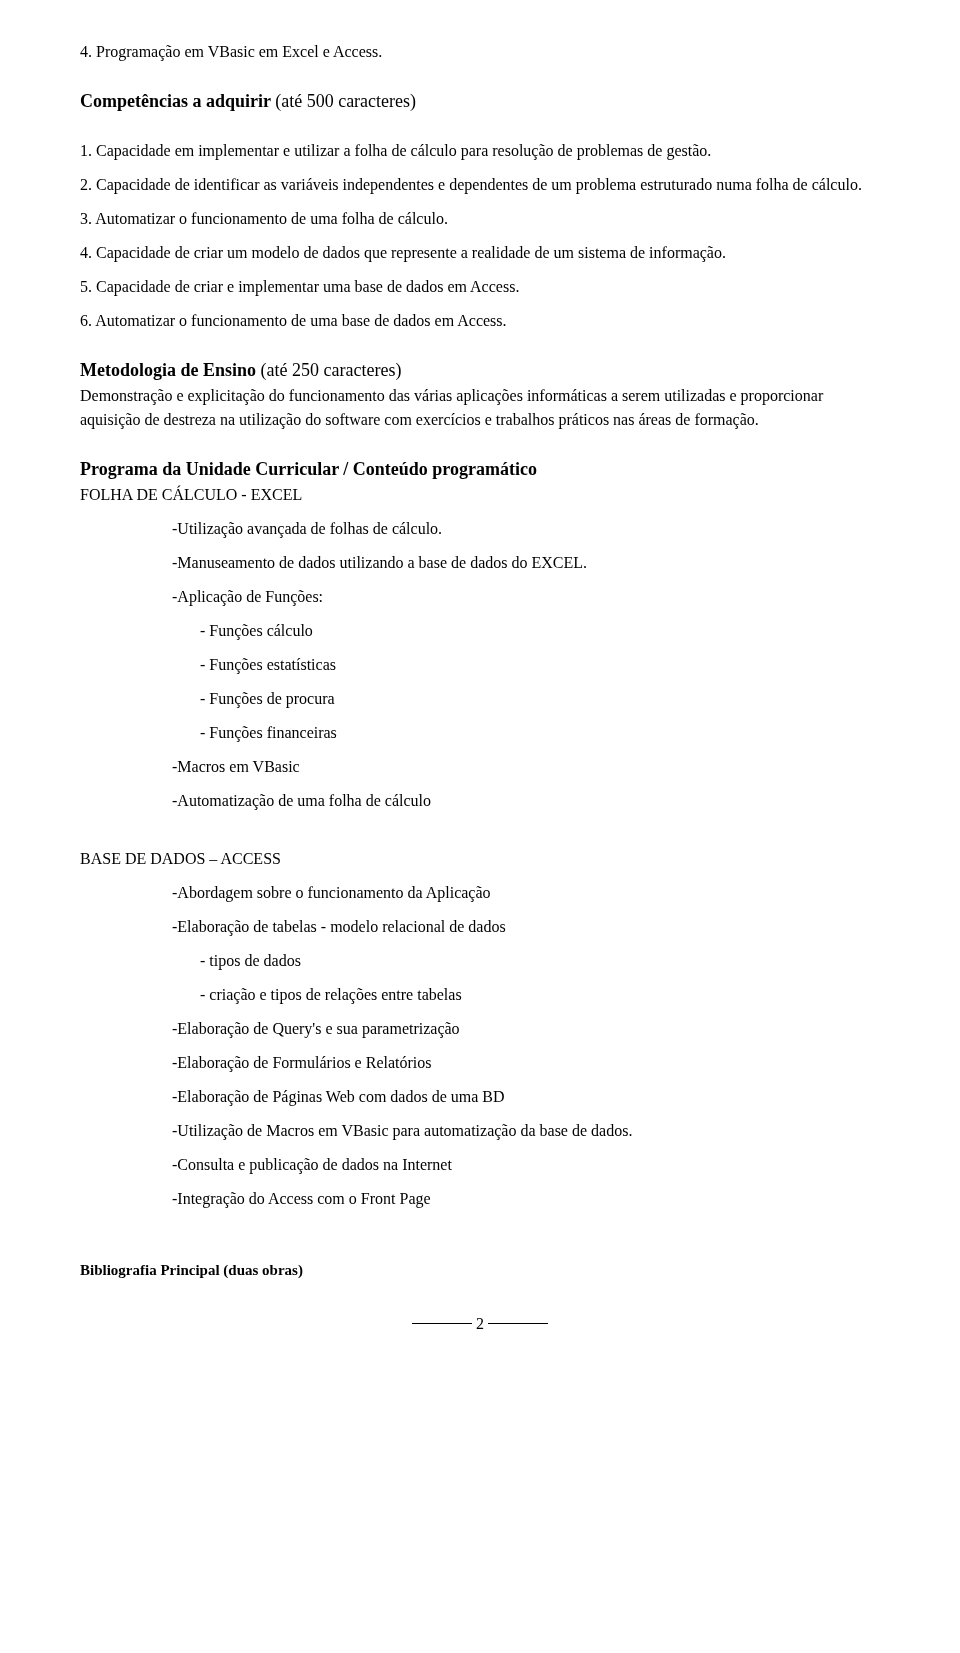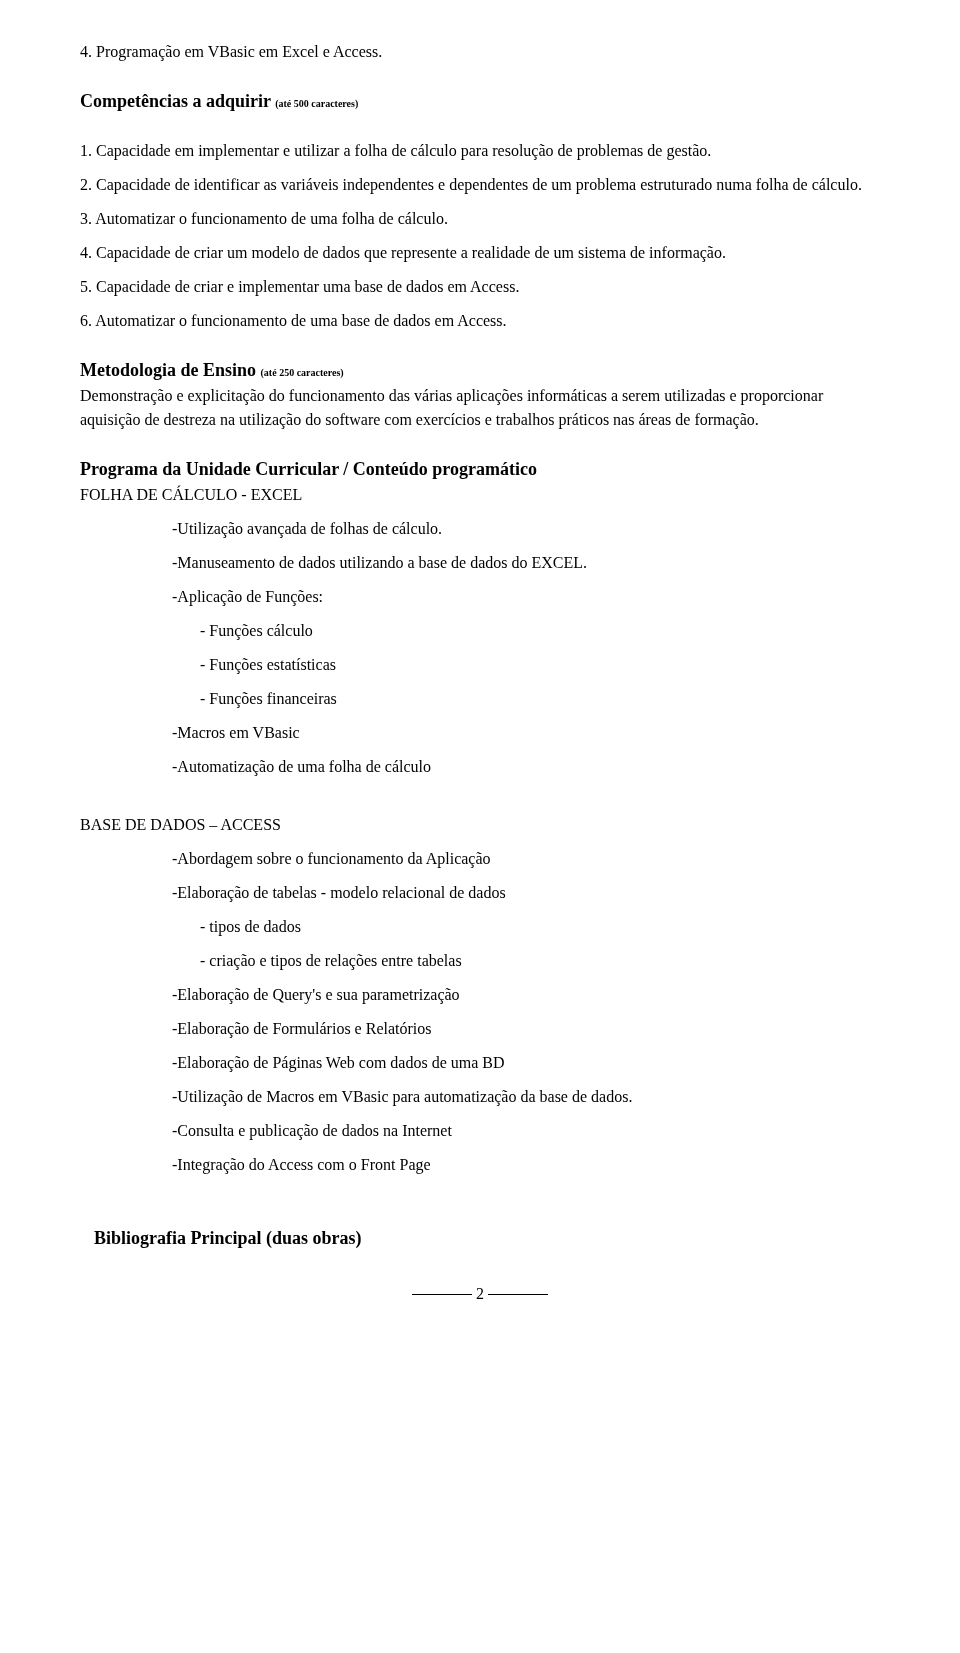--- a/index.html
+++ b/index.html
@@ -18,22 +18,22 @@
       line-height: 1.5;
     }
     .section {
       margin-bottom: 24px;
     }
     .heading-bold {
       font-weight: bold;
       font-size: 18px;
     }
     .inline-note {
-      font-weight: bold;
-      font-size: 10px;
+      font-weight: normal;
+      font-size: 18px;
     }
     .paragraph {
       margin-bottom: 10px;
       font-size: 16px;
     }
     .indent1 {
       margin-left: 92px;
     }
     .indent2 {
       margin-left: 120px;
@@ -88,20 +88,21 @@
     <span>Programa da Unidade Curricular / Conteúdo programático</span>
   </p>
   <p class="paragraph">FOLHA DE CÁLCULO -  EXCEL</p>
 
   <p class="paragraph indent1">-Utilização avançada de folhas de cálculo.</p>
   <p class="paragraph indent1">-Manuseamento de dados utilizando a base de dados do EXCEL.</p>
   <p class="paragraph indent1">-Aplicação de Funções:</p>
 
   <p class="paragraph indent2">- Funções cálculo</p>
   <p class="paragraph indent2">- Funções estatísticas</p>
+  <p class="paragraph indent2">- Funções de procura</p>
   <p class="paragraph indent2">- Funções financeiras</p>
 
   <p class="paragraph indent1">-Macros em VBasic</p>
   <p class="paragraph indent1">-Automatização de uma folha de cálculo</p>
 
   <br>
   <p class="paragraph">BASE DE DADOS – ACCESS</p>
 
   <p class="paragraph indent1">-Abordagem sobre o funcionamento da Aplicação</p>
   <p class="paragraph indent1">-Elaboração de tabelas - modelo relacional de dados</p>
@@ -112,18 +113,18 @@
   <p class="paragraph indent1">-Elaboração de Query's e sua parametrização</p>
   <p class="paragraph indent1">-Elaboração de Formulários e Relatórios</p>
   <p class="paragraph indent1">-Elaboração de Páginas Web com dados de uma BD</p>
   <p class="paragraph indent1">-Utilização de Macros em VBasic para automatização da base de dados.</p>
   <p class="paragraph indent1">-Consulta e publicação de dados na Internet</p>
   <p class="paragraph indent1">-Integração do Access com o Front Page</p>
 </div>
 
 <div class="section">
   <br>
-  <p class="heading-bold" style="font-size:18px;margin-left:14px;">Bibliografia Principal (duas obras)</p>
+  <p class="heading-bold" style="font-size:15px;">Bibliografia Principal (duas obras)</p>
 </div>
 
 <div class="divider-line">
   <span>2</span>
 </div>
 
 </body></html>

